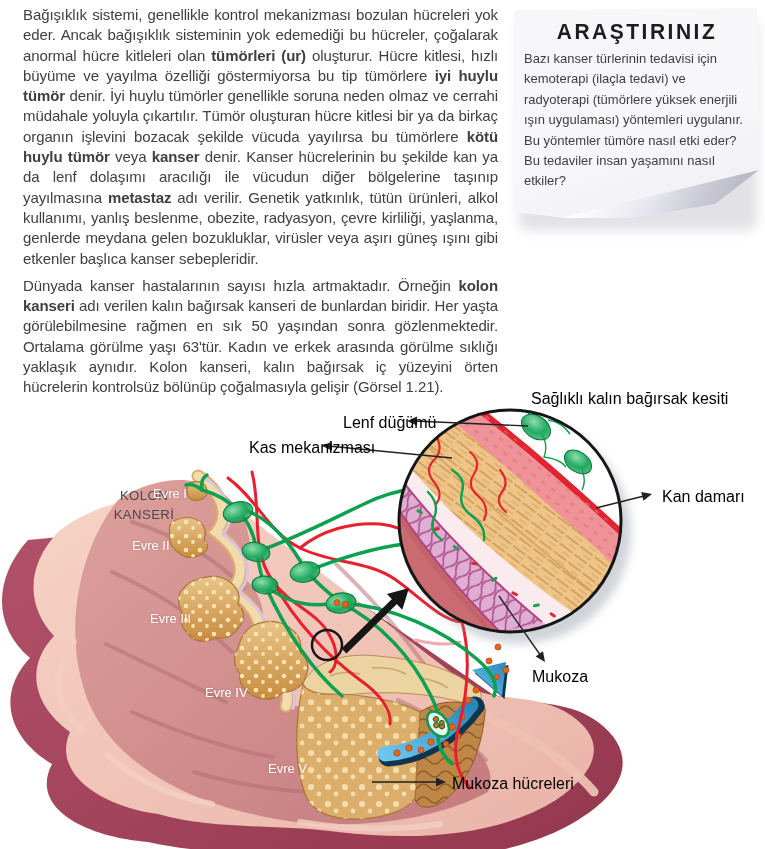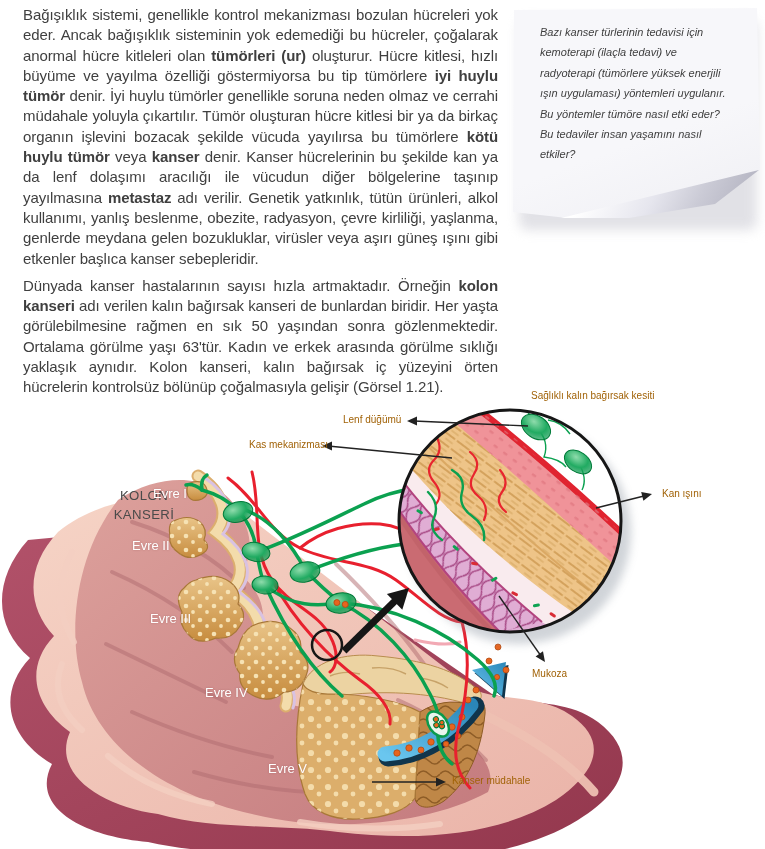--- a/index.html
+++ b/index.html
@@ -14,44 +14,45 @@
   .note{position:absolute;left:511px;top:6px;width:252px;height:238px;}
   .note-shadow{position:absolute;left:8px;top:14px;width:238px;height:210px;background:#c9c9d2;
                filter:blur(6px);opacity:.55;border-radius:8px;}
   .note-paper{position:absolute;inset:0;background:linear-gradient(160deg,#f7f7fa 55%,#ededf2);
               clip-path:polygon(3px 4px,246px 2px,249px 164px,192px 190px,116px 207px,56px 212px,2px 206px);}
   .note-curl{position:absolute;left:48px;top:158px;width:202px;height:58px;
              background:linear-gradient(118deg,#ffffff 18%,#e6e6ee 48%,#cbcbd6 68%,#b9b9c6 85%);
              clip-path:polygon(2px 54px,200px 6px,156px 40px,70px 54px);}
   .note-title{margin:14px 6px 5px 6px;text-align:center;font-size:21px;font-weight:700;
               letter-spacing:2.5px;color:#1d1d1d;transform:scaleY(1.04);}
-  .note-body{margin:16px;padding:0 13px 0 13px;font-size:11px;line-height:20.4px;color:#3e3e3e;font-style:italic;}
+  .note-body{margin:0;padding:0 13px 0 13px;font-size:13px;line-height:20.4px;color:#3e3e3e;}
   
   .figure{position:absolute;left:0;top:385px;width:765px;height:464px;}
   .figure svg{position:absolute;left:0;top:0;}
   .fig-title{position:absolute;left:98px;top:53px;width:92px;text-align:center;
              font-size:13.2px;line-height:19px;color:#4a4a4a;letter-spacing:.4px;margin-top:48px;}
-  .flabel{position:absolute;font-size:10px;color:#a16207;white-space:nowrap;}
+  .flabel{position:absolute;font-size:16px;color:#000000;white-space:nowrap;}
   .flabel.wrap{white-space:normal;width:155px;line-height:15.5px;}
   .stage{position:absolute;font-size:13px;color:#ffffff;white-space:nowrap;
          text-shadow:0 0 2px rgba(140,70,70,.45);}
 </style>
 </head>
 <body>
 
 <div class="page">
 
   <div class="col-text">
     <p><span>Bağışıklık sistemi, genellikle kontrol mekanizması bozulan hücreleri yok eder. Ancak bağışıklık sisteminin yok edemediği bu hücreler, çoğalarak anormal hücre kitleleri olan </span><b>tümörleri (ur)</b><span> oluşturur. Hücre kitlesi, hızlı büyüme ve yayılma özelliği göstermiyorsa bu tip tümörlere </span><b>iyi huylu tümör</b><span> denir. İyi huylu tümörler genellikle soruna neden olmaz ve cerrahi müdahale yoluyla çıkartılır. Tümör oluşturan hücre kitlesi bir ya da birkaç organın işlevini bozacak şekilde vücuda yayılırsa bu tümörlere </span><b>kötü huylu tümör</b><span> veya </span><b>kanser</b><span> denir. Kanser hücrelerinin bu şekilde kan ya da lenf dolaşımı aracılığı ile vücudun diğer bölgelerine taşınıp yayılmasına </span><b>metastaz</b><span> adı verilir. Genetik yatkınlık, tütün ürünleri, alkol kullanımı, yanlış beslenme, obezite, radyasyon, çevre kirliliği, yaşlanma, genlerde meydana gelen bozukluklar, virüsler veya aşırı güneş ışını gibi etkenler başlıca kanser sebepleridir.</span></p>
     <p><span>Dünyada kanser hastalarının sayısı hızla artmaktadır. Örneğin </span><b>kolon kanseri</b><span> adı verilen kalın bağırsak kanseri de bunlardan biridir. Her yaşta görülebilmesine rağmen en sık 50 yaşından sonra gözlenmektedir. Ortalama görülme yaşı 63'tür. Kadın ve erkek arasında görülme sıklığı yaklaşık aynıdır. Kolon kanseri, kalın bağırsak iç yüzeyini örten hücrelerin kontrolsüz bölünüp çoğalmasıyla gelişir (Görsel 1.21).</span></p>
   </div>
 
   <aside class="note">
     <div class="note-shadow"></div>
     <div class="note-paper">
+      <h2 class="note-title">ARAŞTIRINIZ</h2>
       <p class="note-body">Bazı kanser türlerinin tedavisi için kemoterapi (ilaçla tedavi) ve radyoterapi (tümörlere yüksek enerjili ışın uygulaması) yöntemleri uygulanır. Bu yöntemler tümöre nasıl etki eder? Bu tedaviler insan yaşamını nasıl etkiler?</p>
     </div>
     <div class="note-curl"></div>
   </aside>
 
   <div class="figure">
     <svg width="765" height="464" viewBox="0 385 765 464">
       <defs>
         <linearGradient id="gSurf" x1="0" y1="0" x2="1" y2="1">
           <stop offset="0" stop-color="#dda19c"></stop>
@@ -317,17 +318,17 @@
       <div>KANSERİ</div>
     </div>
     <div class="stage" style="left:153px;top:101px">Evre I</div>
     <div class="stage" style="left:132px;top:153px">Evre II</div>
     <div class="stage" style="left:150px;top:226px">Evre III</div>
     <div class="stage" style="left:205px;top:300px">Evre IV</div>
     <div class="stage" style="left:268px;top:376px">Evre V</div>
     <div class="flabel" style="left:531px;top:5px">Sağlıklı kalın bağırsak kesiti</div>
     <div class="flabel" style="left:343px;top:29px">Lenf düğümü</div>
     <div class="flabel" style="left:249px;top:54px">Kas mekanizması</div>
-    <div class="flabel" style="left:662px;top:103px">Kan ışını</div>
+    <div class="flabel" style="left:662px;top:103px">Kan damarı</div>
     <div class="flabel" style="left:532px;top:283px">Mukoza</div>
-    <div class="flabel" style="left:452px;top:390px">Kanser müdahale</div>
+    <div class="flabel" style="left:452px;top:390px">Mukoza hücreleri</div>
   </div>
 </div>
 
 </body></html>

